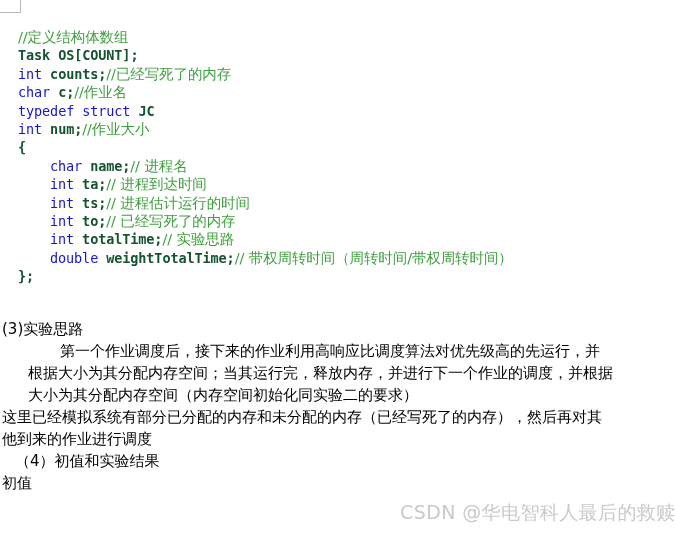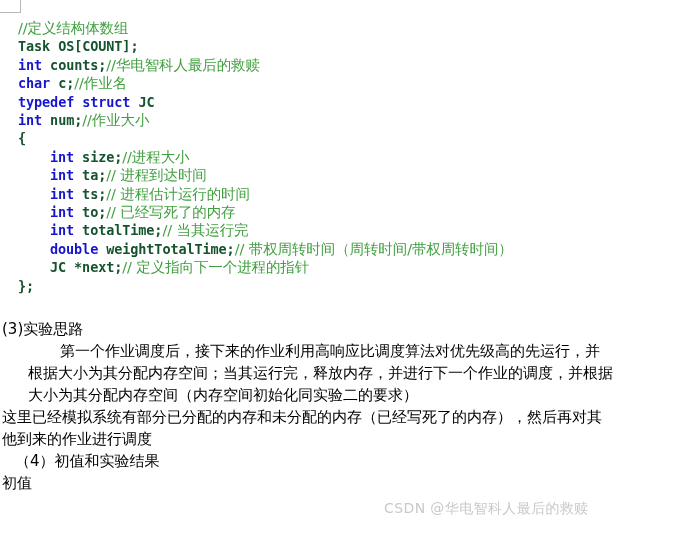--- a/index.html
+++ b/index.html
@@ -25,32 +25,32 @@
     height: 13px;
     border-right: 1px solid #b8b8b8;
     border-bottom: 1px solid #b8b8b8;
     box-sizing: border-box;
   }
 
   
   #code-block {
     position: absolute;
     left: 0px;
-    top: 19px;
+    top: 28px;
     width: 675px;
   }
   .code-line {
     font-family: "DejaVu Sans Mono", "Liberation Mono", monospace;
     font-size: 13.5px;
     line-height: 18.4px;
     white-space: pre;
     padding-left: 18px;
     letter-spacing: -0.1px;
   }
-  .kw   { color: #1515cf; font-weight: bold; }
+  .kw   { color: #1515cf; font-weight: normal; }
   .id   { color: #14532d; font-weight: bold; }
   .cmt-cjk {
     color: #3f9f3f;
     font-family: "DejaVu Sans", "Liberation Sans", sans-serif;
     font-weight: normal;
     font-size: 14.5px;
   }
   .indent { display: inline-block; width: 32px; }
 
   
@@ -68,64 +68,63 @@
     margin: 0;
     padding: 0 2px 0 2px;
     white-space: normal;
   }
   .para-indent { text-indent: 32px; padding-left: 28px; }
   .para-pad1 { padding-left: 15px; }
 
   
   #watermark {
     position: absolute;
-    left: 384px;
+    left: 400px;
     top: 500px;
     font-family: "DejaVu Sans", "Liberation Sans", sans-serif;
-    font-size: 14px;
+    font-size: 19px;
     color: #c9c9c9;
     white-space: nowrap;
     letter-spacing: 0.4px;
   }
 </style>
 </head>
 <body>
 
 <div id="corner-frame"></div>
 
 <div id="code-block">
 
   <div class="code-line"><span class="cmt-cjk">//定义结构体数组</span></div>
 
   <div class="code-line"><span class="id">Task OS[COUNT];</span></div>
 
-  <div class="code-line"><span class="kw">int</span><span class="id"> counts;</span><span class="cmt-cjk">//华电智科人最后的救赎</span></div>
+  <div class="code-line"><span class="kw">int</span><span class="id"> counts;</span><span class="cmt-cjk">//已经写死了的内存</span></div>
 
   <div class="code-line"><span class="kw">char</span><span class="id"> c;</span><span class="cmt-cjk">//作业名</span></div>
 
   <div class="code-line"><span class="kw">typedef struct</span><span class="id"> JC</span></div>
 
   <div class="code-line"><span class="kw">int</span><span class="id"> num;</span><span class="cmt-cjk">//作业大小</span></div>
 
   <div class="code-line"><span class="id">{</span></div>
 
+  <div class="code-line"><span class="indent"></span><span class="kw">char</span><span class="id"> name;</span><span class="cmt-cjk">// 进程名</span></div>
 
-  <div class="code-line"><span class="indent"></span><span class="kw">int</span><span class="id"> size;</span><span class="cmt-cjk">//进程大小</span></div>
 
   <div class="code-line"><span class="indent"></span><span class="kw">int</span><span class="id"> ta;</span><span class="cmt-cjk">// 进程到达时间</span></div>
 
   <div class="code-line"><span class="indent"></span><span class="kw">int</span><span class="id"> ts;</span><span class="cmt-cjk">// 进程估计运行的时间</span></div>
 
   <div class="code-line"><span class="indent"></span><span class="kw">int</span><span class="id"> to;</span><span class="cmt-cjk">// 已经写死了的内存</span></div>
 
-  <div class="code-line"><span class="indent"></span><span class="kw">int</span><span class="id"> totalTime;</span><span class="cmt-cjk">// 当其运行完</span></div>
+  <div class="code-line"><span class="indent"></span><span class="kw">int</span><span class="id"> totalTime;</span><span class="cmt-cjk">// 实验思路</span></div>
 
   <div class="code-line"><span class="indent"></span><span class="kw">double</span><span class="id"> weightTotalTime;</span><span class="cmt-cjk">// 带权周转时间（周转时间/带权周转时间）</span></div>
 
-  <div class="code-line"><span class="indent"></span><span class="id">JC *next;</span><span class="cmt-cjk">// 定义指向下一个进程的指针</span></div>
 
 
   <div class="code-line"><span class="id">};</span></div>
 
 </div>
 
 <div id="body-text">
   <p class="para">(3)实验思路</p>
   <p class="para para-indent">第一个作业调度后，接下来的作业利用高响应比调度算法对优先级高的先运行，并根据大小为其分配内存空间；当其运行完，释放内存，并进行下一个作业的调度，并根据大小为其分配内存空间（内存空间初始化同实验二的要求）</p>
   <p class="para">这里已经模拟系统有部分已分配的内存和未分配的内存（已经写死了的内存），然后再对其他到来的作业进行调度</p>

